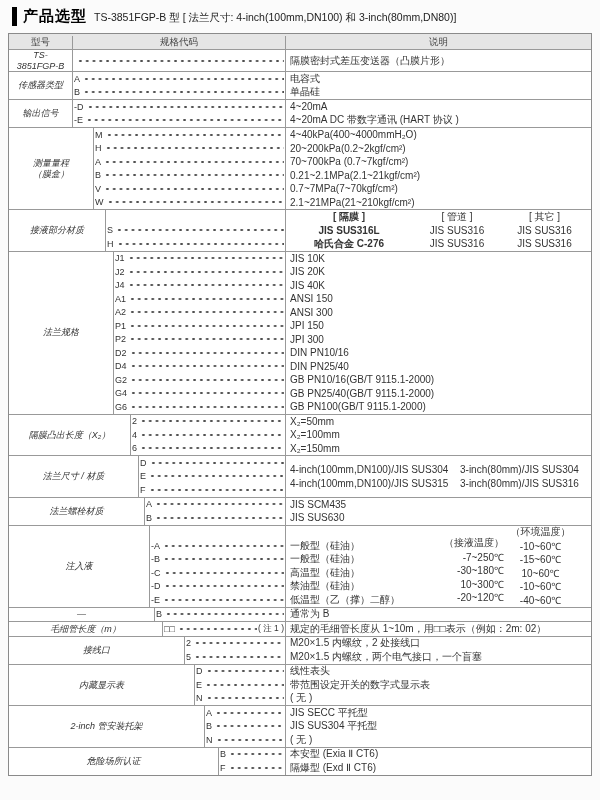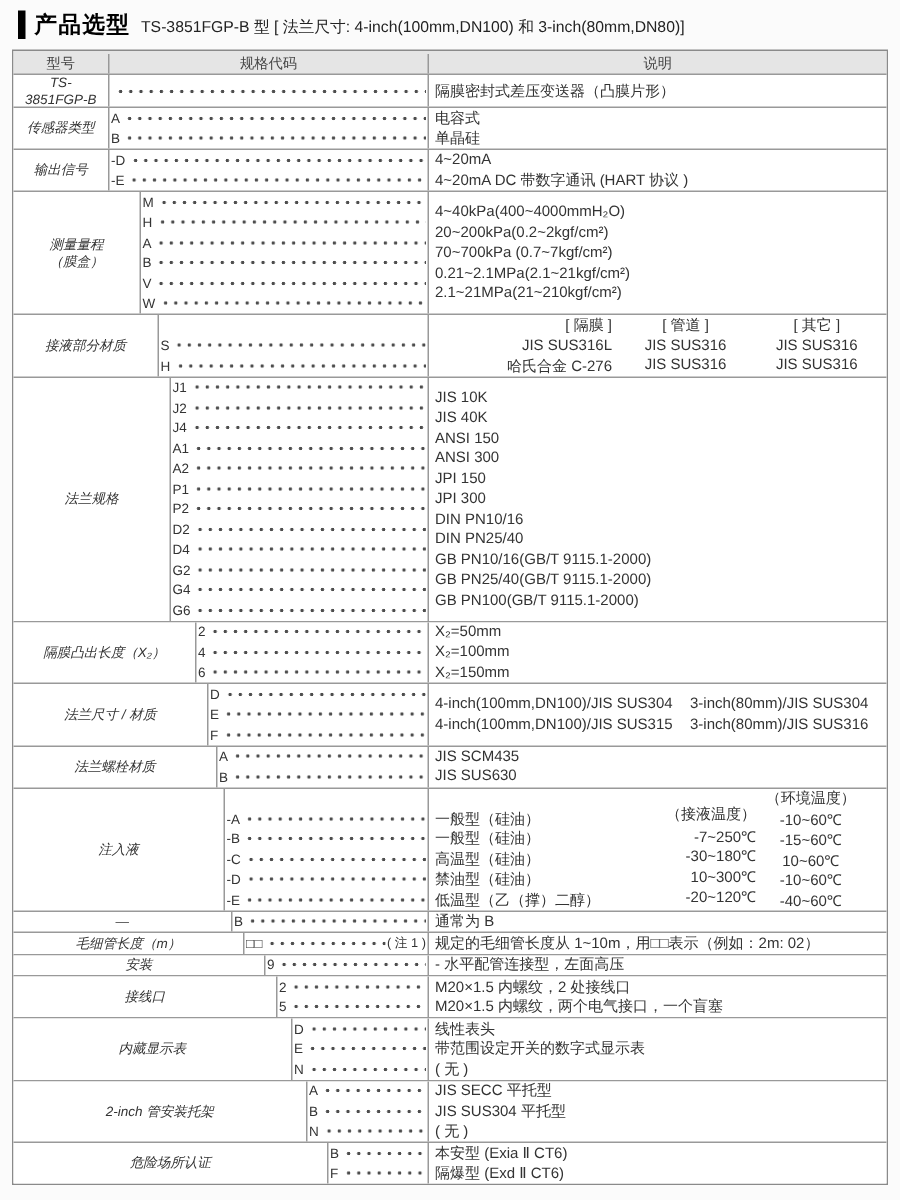--- a/index.html
+++ b/index.html
@@ -41,21 +41,21 @@
   .code { font-size:9px; white-space:nowrap; color:#333; }
   .dots { flex:1; align-self:stretch; margin-left:2px; margin-right:1px;
     background-image:radial-gradient(circle, #4d4d4d 1px, rgba(77,77,77,0) 1.35px);
     background-size:6.8px 10px; background-repeat:repeat-x; background-position:1px center; }
   .note { font-size:8.5px; white-space:nowrap; padding-right:1px; color:#333; }
 
   .drow { display:flex; align-items:center; height:13.5px;
     font-size:10px; padding-left:4px; white-space:nowrap; color:#333; }
   .dhead { color:#333; }
 
-  .c1 { width:118px; text-align:right; }
+  .c1 { width:118px; text-align:center;font-weight:bold; }
   .c2 { width:98px;  text-align:center; }
   .c3 { flex:1;      text-align:center; padding-right:8px; }
 
   .ff-name { width:118px; }
   .ff-t1 { width:96px; text-align:right;margin-top:22px; }
   .ff-t2 { flex:1; text-align:center; padding-right:14px; }
 
   .f1 { width:170px; }
   .f2 { flex:1; }
 </style>
@@ -150,20 +150,21 @@
             <div class="crow">
               <span class="code">W</span>
               <span class="dots"></span>
             </div>
           </div>
           <div class="sec-desc">
             <div class="drow">4~40kPa(400~4000mmH₂O)</div>
             <div class="drow">20~200kPa(0.2~2kgf/cm²)</div>
             <div class="drow">70~700kPa (0.7~7kgf/cm²)</div>
             <div class="drow">0.21~2.1MPa(2.1~21kgf/cm²)</div>
+            <div class="drow">0.7~7MPa(7~70kgf/cm²)</div>
             <div class="drow">2.1~21MPa(21~210kgf/cm²)</div>
           </div>
         </div>
         <div class="section">
           <div class="sec-label" style="width: 97px;">接液部分材质</div>
           <div class="sec-codes" style="width: 180px;">
             <div class="crow"></div>
             <div class="crow">
               <span class="code">S</span>
               <span class="dots"></span>
@@ -238,20 +239,21 @@
               <span class="code">G4</span>
               <span class="dots"></span>
             </div>
             <div class="crow">
               <span class="code">G6</span>
               <span class="dots"></span>
             </div>
           </div>
           <div class="sec-desc">
             <div class="drow">JIS 10K</div>
+            <div class="drow">JIS 20K</div>
             <div class="drow">JIS 40K</div>
             <div class="drow">ANSI 150</div>
             <div class="drow">ANSI 300</div>
             <div class="drow">JPI 150</div>
             <div class="drow">JPI 300</div>
             <div class="drow">DIN PN10/16</div>
             <div class="drow">DIN PN25/40</div>
             <div class="drow">GB PN10/16(GB/T 9115.1-2000)</div>
             <div class="drow">GB PN25/40(GB/T 9115.1-2000)</div>
             <div class="drow">GB PN100(GB/T 9115.1-2000)</div>
@@ -400,32 +402,20 @@
               <span class="code">□□</span>
               <span class="dots"></span>
               <span class="note">( 注 1 )</span>
             </div>
           </div>
           <div class="sec-desc">
             <div class="drow">规定的毛细管长度从 1~10m，用□□表示（例如：2m: 02）</div>
           </div>
         </div>
         <div class="section">
-          <div class="sec-label" style="width: 168px;">安装</div>
-          <div class="sec-codes" style="width: 109px;">
-            <div class="crow">
-              <span class="code">9</span>
-              <span class="dots"></span>
-            </div>
-          </div>
-          <div class="sec-desc">
-            <div class="drow">- 水平配管连接型，左面高压</div>
-          </div>
-        </div>
-        <div class="section">
           <div class="sec-label" style="width: 176px;">接线口</div>
           <div class="sec-codes" style="width: 101px;">
             <div class="crow">
               <span class="code">2</span>
               <span class="dots"></span>
             </div>
             <div class="crow">
               <span class="code">5</span>
               <span class="dots"></span>
             </div>

